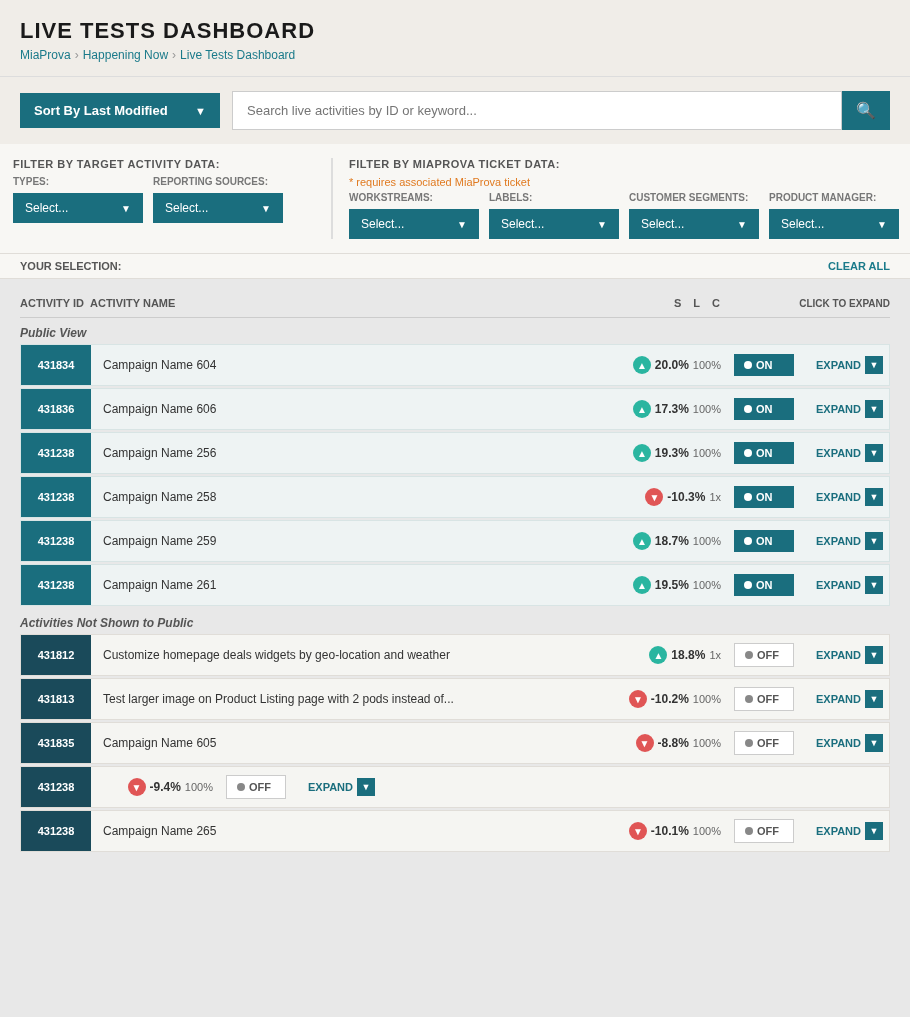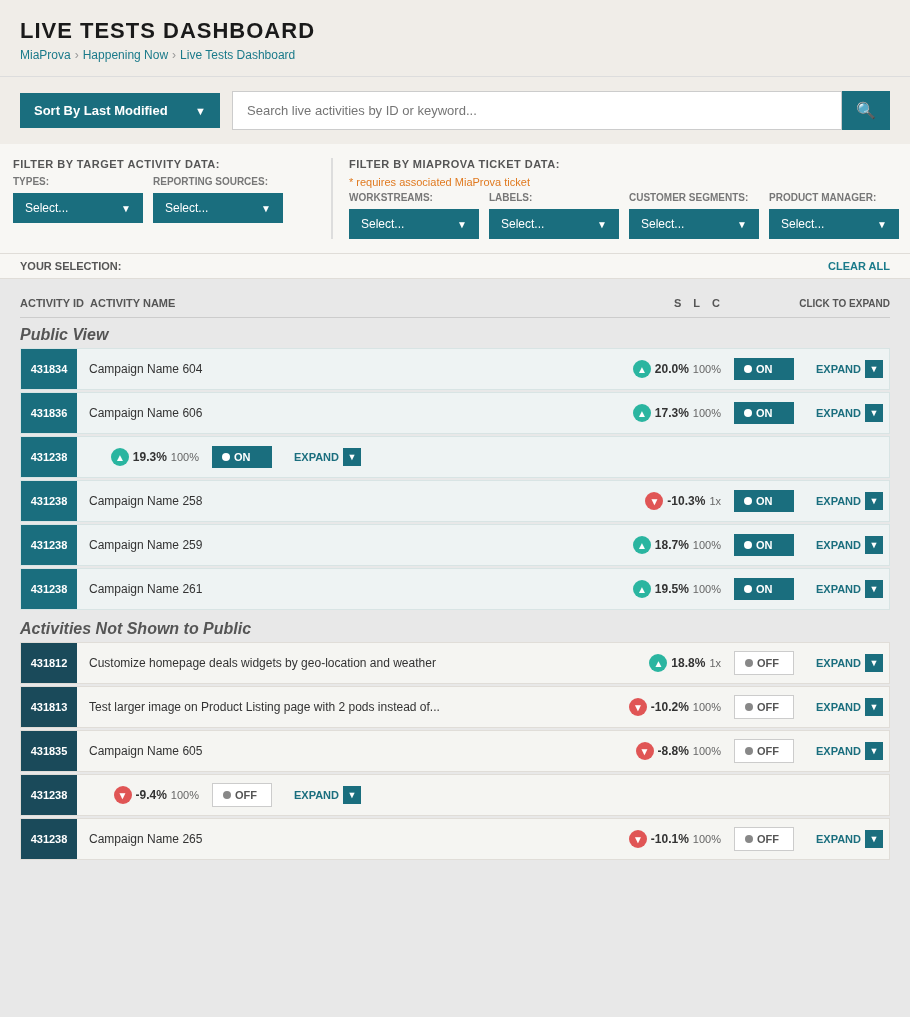--- a/index.html
+++ b/index.html
@@ -159,41 +159,41 @@
       text-transform: uppercase;
       border-bottom: 1px solid #ccc;
       margin-top: 10px;
     }
     .col-id { width: 70px; }
     .col-name { flex: 1; }
     .col-metrics { width: 120px; display: flex; gap: 4px; justify-content: flex-end; align-items: center; }
     .col-expand { width: 100px; text-align: right; }
 
     .section-label {
-      font-size: 16px;
+      font-size: 12px;
       font-weight: bold;
       color: #555;
       padding: 8px 0 4px 0;
       font-style: italic;
     }
 
     .activity-row {
       display: flex;
       align-items: center;
       background: #eef3f3;
       margin-bottom: 2px;
       border: 1px solid #d8e4e4;
       min-height: 42px;
     }
     .activity-row.off-row {
       background: #f5f5f2;
       border-color: #e0ddd8;
     }
     .activity-id {
-      width: 56px;
+      width: 70px;
       background: #1a6e7e;
       color: white;
       font-size: 11px;
       font-weight: bold;
       padding: 12px 6px;
       text-align: center;
       align-self: stretch;
       display: flex;
       align-items: center;
       justify-content: center;
@@ -461,20 +461,21 @@
       </div>
       <div style="display:flex;align-items:center;justify-content:flex-end;width:90px;">
         <button class="expand-btn">
           EXPAND
           <span class="chevron">▼</span>
         </button>
       </div>
     </div>
       <div class="activity-row">
       <div class="activity-id" style="background:#1a6e7e;">431238</div>
+      <div class="activity-name">Campaign Name 256</div>
       <div class="metrics">
         <div class="metric-arrow-up">
           ▲
         </div>
         <span class="metric-value">19.3%</span>
         <span class="metric-secondary">100%</span>
       </div>
       <div style="width:70px;display:flex;align-items:center;justify-content:center;">
         <button class="toggle-on"><span class="toggle-dot"></span> ON</button>
       </div>

